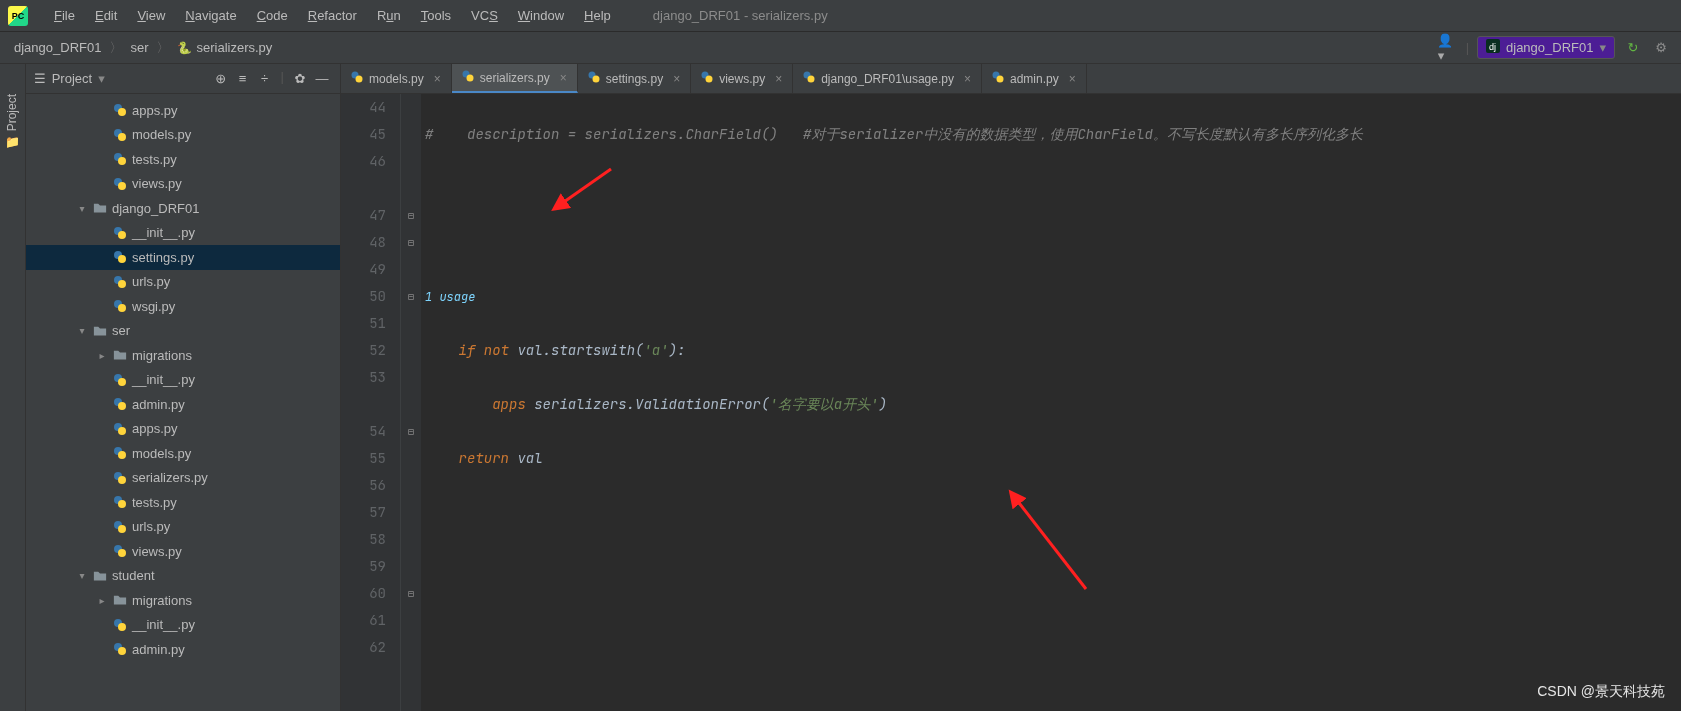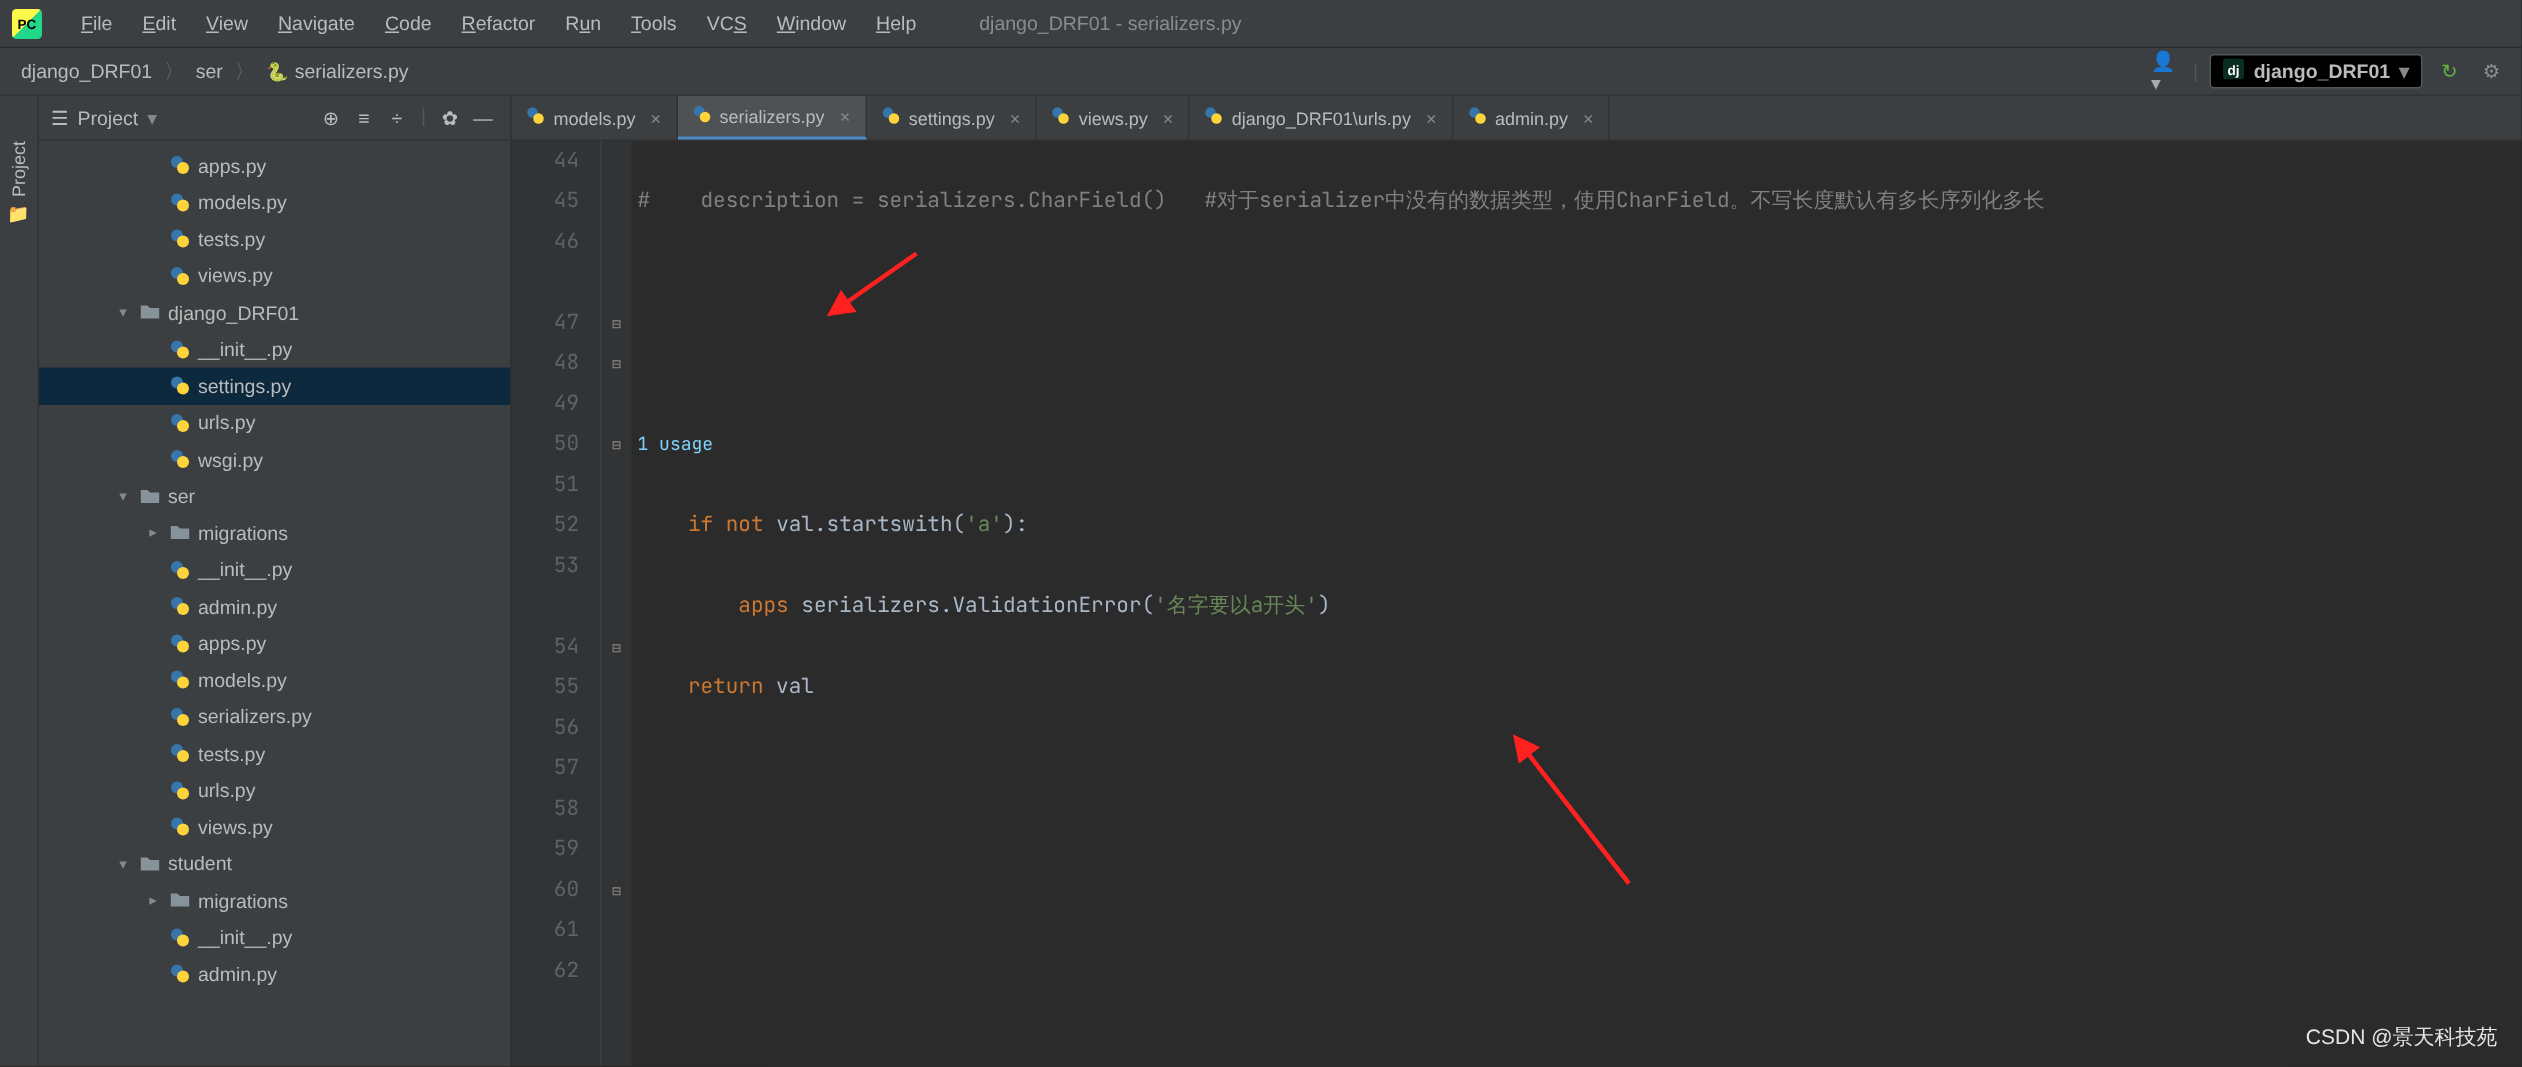--- a/index.html
+++ b/index.html
@@ -41,28 +41,27 @@
   display: flex;
   align-items: center;
   padding: 0 10px;
   border-bottom: 1px solid #323232;
 }
 .breadcrumb { display: flex; align-items: center; gap: 2px; flex: 1; }
 .bc-item { display: flex; align-items: center; gap: 4px; padding: 2px 4px; }
 .bc-sep { color: #6e6e6e; margin: 0 2px; }
 .navbar-right { display: flex; align-items: center; gap: 8px; }
 .run-config {
-  background: #000000;
+  background: #4c1d95;
   border: 1px solid #555;
   padding: 2px 8px;
   display: flex;
   align-items: center;
   gap: 6px;
   border-radius: 3px;
-  font-weight: bold;
 }
 .icon-btn { width: 20px; height: 20px; display: flex; align-items: center; justify-content: center; cursor: pointer; }
 .main { display: flex; height: calc(711px - 64px); }
 .left-gutter {
   width: 26px;
   background: #3c3f41;
   border-right: 1px solid #323232;
   display: flex;
   flex-direction: column;
   align-items: center;
@@ -123,21 +122,21 @@
   gap: 6px;
   border-right: 1px solid #323232;
   cursor: pointer;
   font-size: 12px;
 }
 .tab.active { background: #4e5254; border-bottom: 2px solid #4a88c7; }
 .tab-close { color: #888; margin-left: 4px; cursor: pointer; }
 .editor { flex: 1; display: flex; font-family: 'JetBrains Mono', 'Consolas', monospace; font-size: 14px; position: relative; overflow: hidden; }
 .gutter { width: 60px; background: #313335; text-align: right; padding-right: 14px; color: #606366; line-height: 27px; border-right: 1px solid #3c3f41; }
 .gutter-extras { width: 20px; background: #313335; line-height: 27px; text-align: center; color: #888; }
-.code { flex: 1; line-height: 27px; padding-left: 4px; white-space: pre; position: relative; }
+.code { flex: 1; line-height: 27px; padding-left: 4px; white-space: pre; position: relative; font-style: italic; }
 .line { height: 27px; }
 .c-keyword { color: #cc7832; }
 .c-func { color: #ffc66d; }
 .c-string { color: #6a8759; }
 .c-comment { color: #808080; }
 .c-hint { color: #7dd3fc; font-size: 12px; }
 .c-plain { color: #a9b7c6; }
 .arrow-annotation {
   position: absolute;
   color: #ff2020;
@@ -492,21 +491,21 @@
               <circle cx="8" cy="8" r="3.5" fill="#ffd43b"></circle>
             </svg></span>
           <span>views.py</span>
           <span class="tab-close">×</span>
         </div>
         <div class="tab">
           <span class="py-icon"><svg width="12" height="12">
               <circle cx="4" cy="4" r="3.5" fill="#3776ab"></circle>
               <circle cx="8" cy="8" r="3.5" fill="#ffd43b"></circle>
             </svg></span>
-          <span>django_DRF01\urls.py</span>
+          <span>django_DRF01\usage.py</span>
           <span class="tab-close">×</span>
         </div>
         <div class="tab">
           <span class="py-icon"><svg width="12" height="12">
               <circle cx="4" cy="4" r="3.5" fill="#3776ab"></circle>
               <circle cx="8" cy="8" r="3.5" fill="#ffd43b"></circle>
             </svg></span>
           <span>admin.py</span>
           <span class="tab-close">×</span>
         </div>

